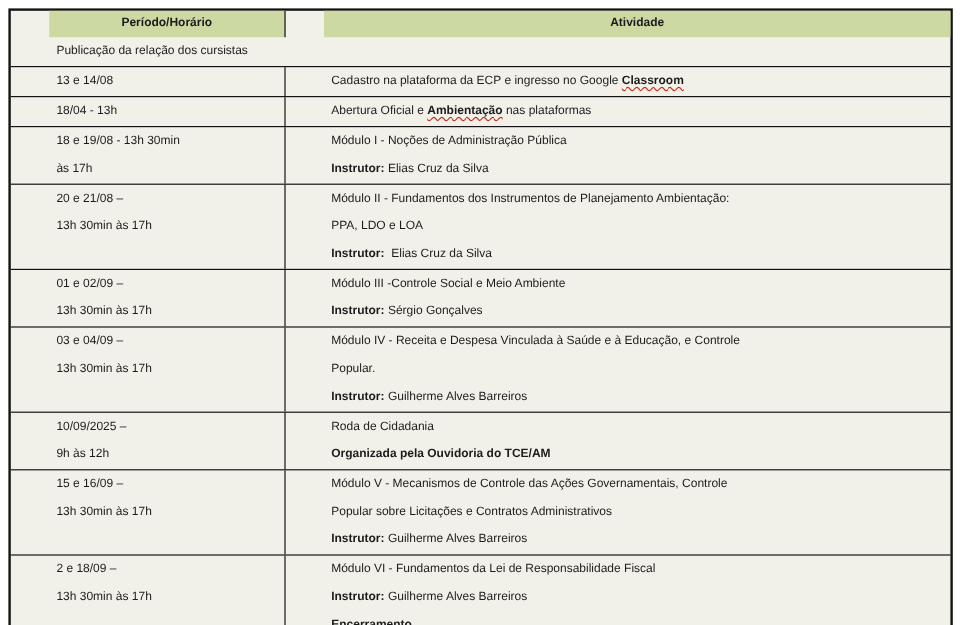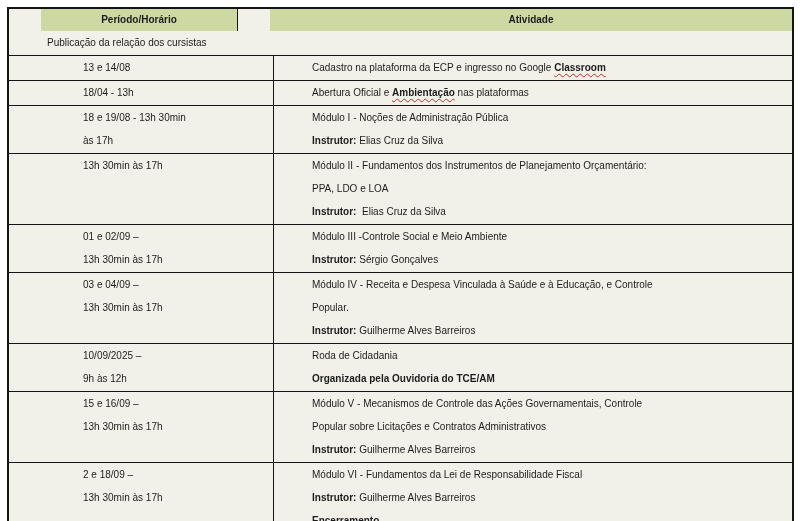--- a/index.html
+++ b/index.html
@@ -12,21 +12,21 @@
   *{box-sizing:border-box;margin:0;padding:0;}
   html,body{width:800px;height:521px;background:#ffffff;overflow:hidden;}
   body{font-family:"Liberation Sans","DejaVu Sans",sans-serif;color:var(--text);}
   .page{position:relative;width:800px;height:521px;background:#ffffff;}
   .table{
     position:absolute;left:7px;top:7px;width:787px;
     border:2px solid var(--border);
     background:var(--row-bg);
   }
   .tr{display:flex;align-items:stretch;}
-  .tr + .tr{border-top:1px solid var(--border);padding-left:36px;}
+  .tr + .tr{border-top:1px solid var(--border);}
   .td{
     font-size:10px;line-height:23px;
     padding:0 5px 1px 6px;
     margin-left:32px;
   }
   .td.period{
     width:197px;flex:0 0 197px;
     border-right:1px solid var(--border);
   }
   .td.activity{flex:1 1 auto;}
@@ -83,24 +83,25 @@
             <div class="line">18 e 19/08 - 13h 30min</div>
             <div class="line">às 17h</div>
           </div>
           <div class="td activity">
             <div class="line"><span>Módulo I - Noções de Administração Pública</span></div>
             <div class="line"><span class="b">Instrutor:</span><span> Elias Cruz da Silva</span></div>
           </div>
         </div>
         <div class="tr">
           <div class="td period">
+            <div class="line">20 e 21/08 –</div>
             <div class="line">13h 30min às 17h</div>
           </div>
           <div class="td activity">
-            <div class="line"><span>Módulo II - Fundamentos dos Instrumentos de Planejamento Orçamentário:</span></div>
+            <div class="line"><span>Módulo II - Fundamentos dos Instrumentos de Planejamento Ambientação:</span></div>
             <div class="line"><span>PPA, LDO e LOA</span></div>
             <div class="line"><span class="b">Instrutor:</span><span>  Elias Cruz da Silva</span></div>
           </div>
         </div>
         <div class="tr">
           <div class="td period">
             <div class="line">01 e 02/09 –</div>
             <div class="line">13h 30min às 17h</div>
           </div>
           <div class="td activity">

